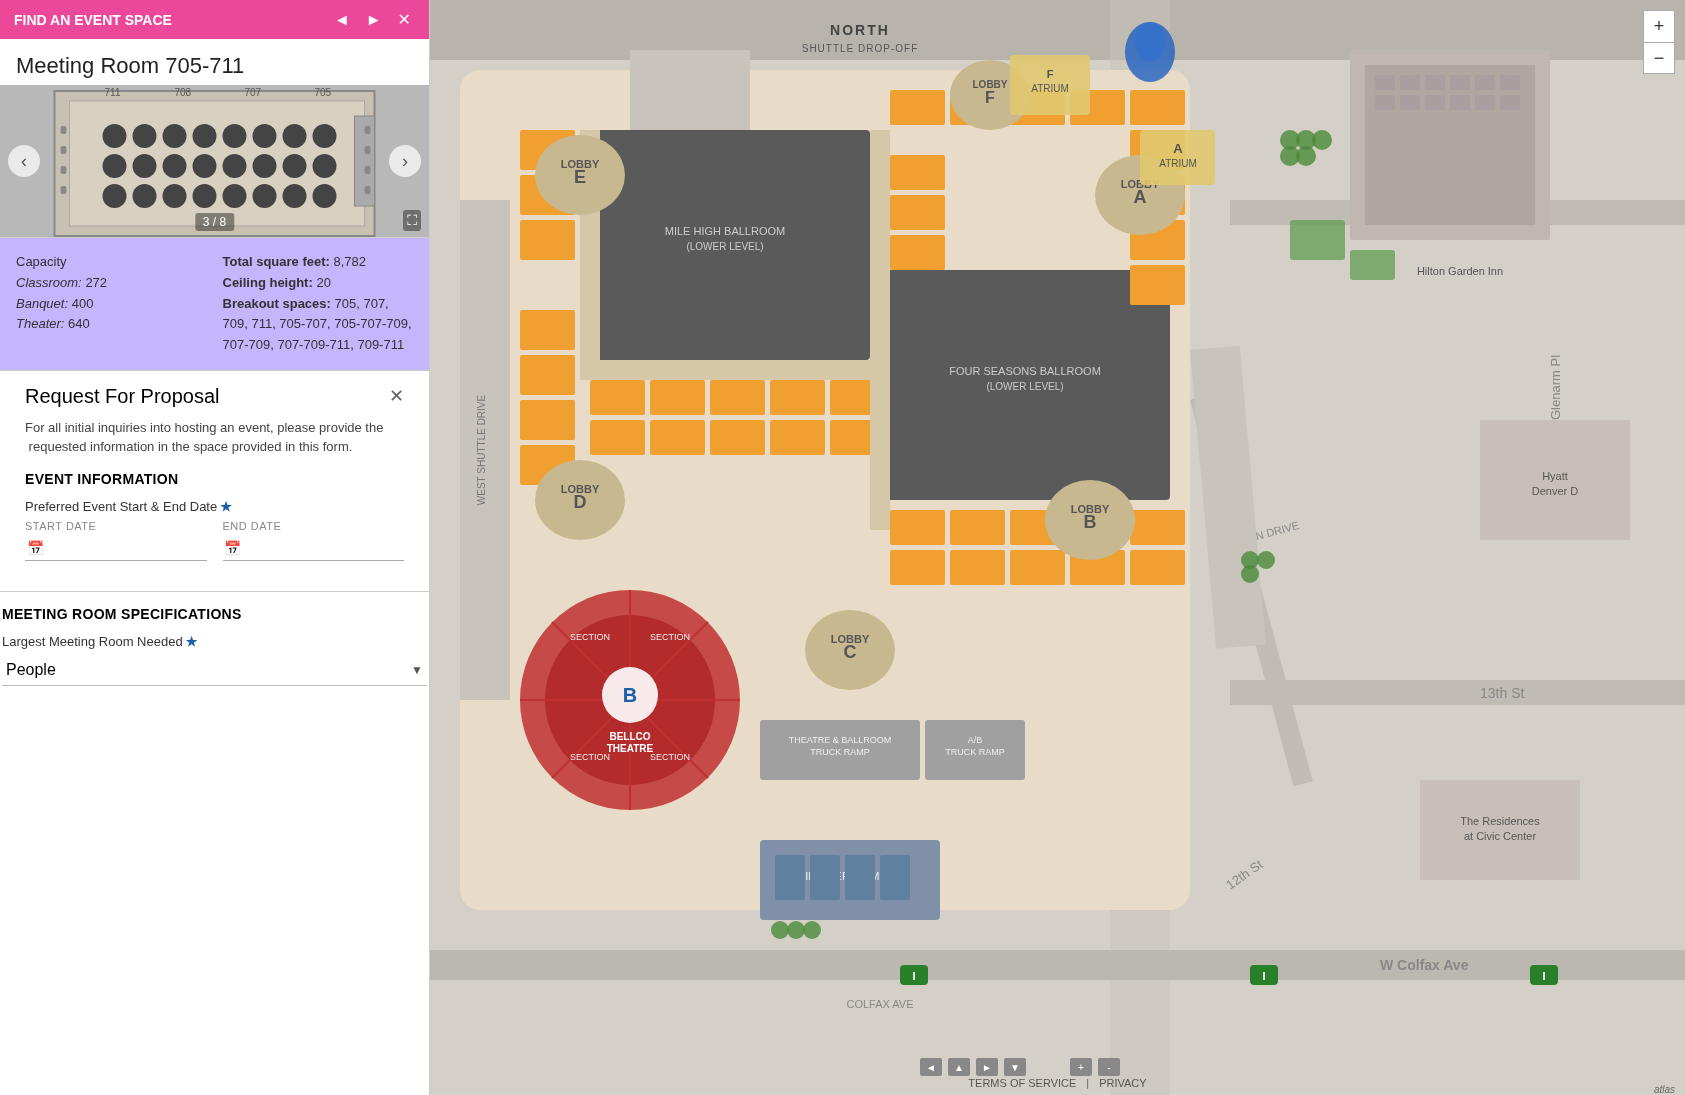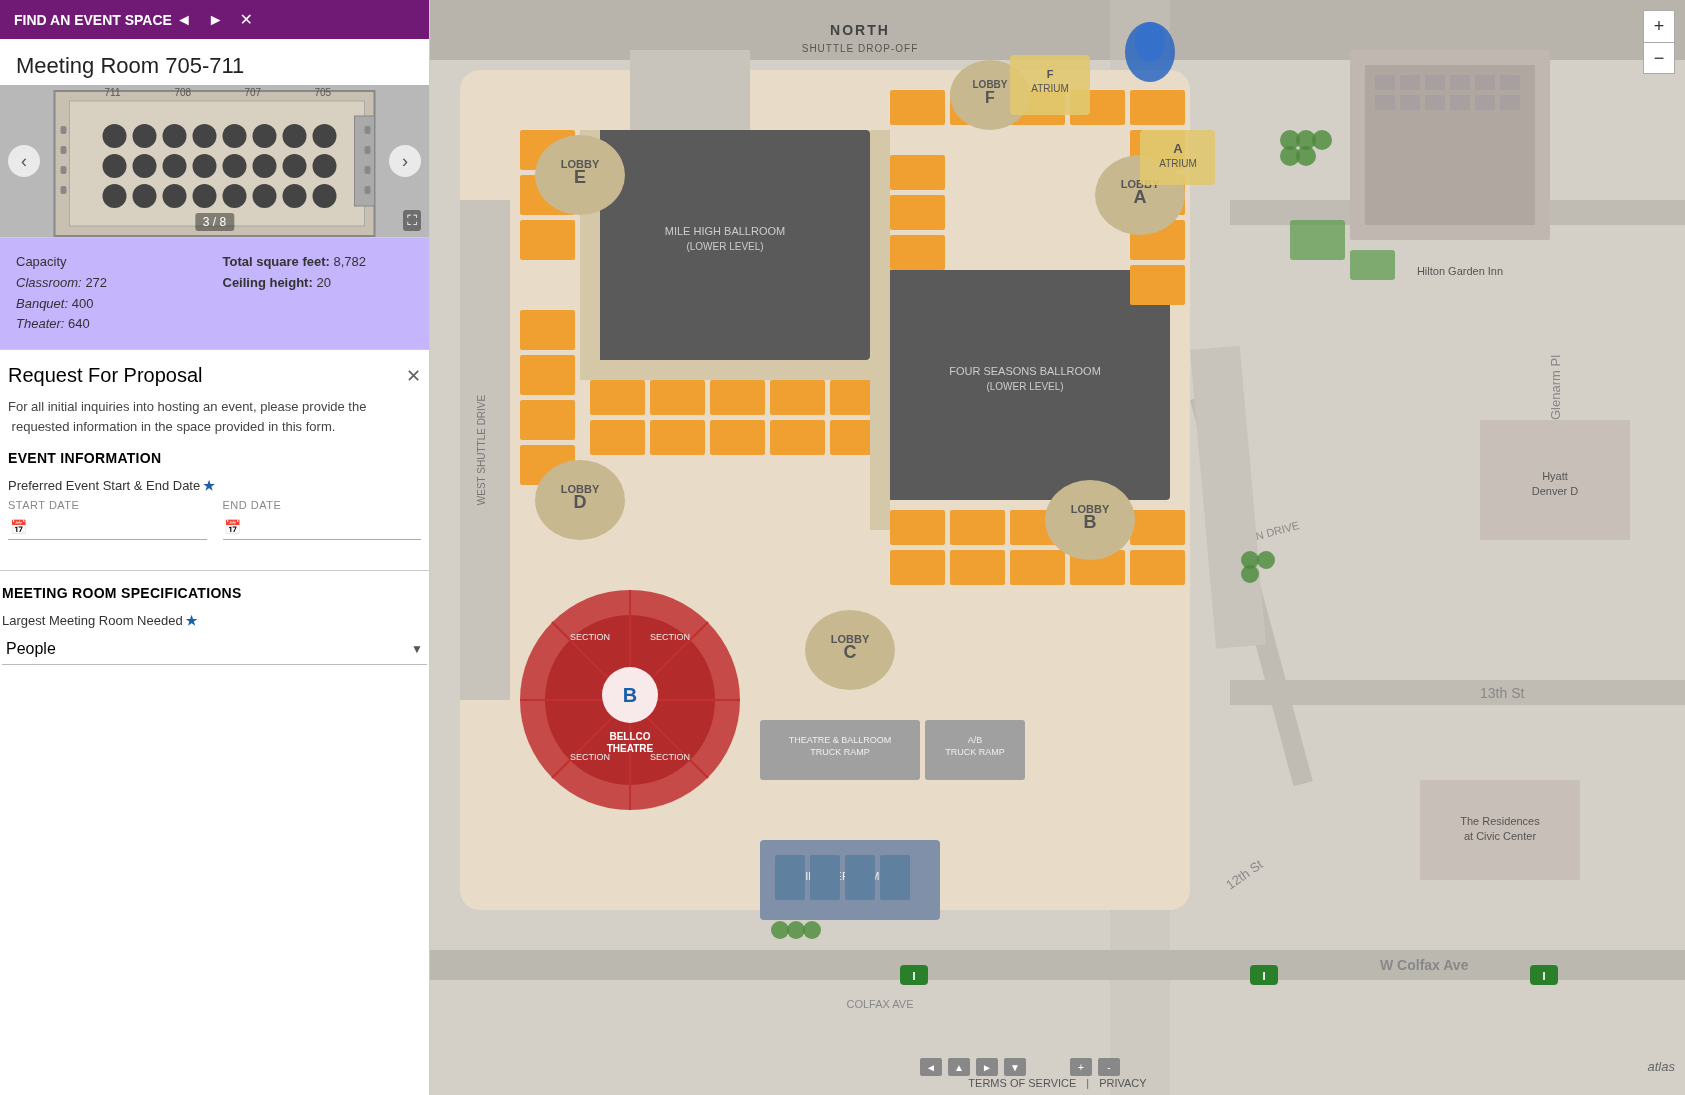--- a/index.html
+++ b/index.html
@@ -12,28 +12,28 @@
       height: 1095px;
       background: #fff;
       display: flex;
       flex-direction: column;
       overflow-y: auto;
       border-right: 1px solid #ccc;
     }
 
     
     .header-bar {
-      background: #701a75;
+      background: #ec4899;
       color: #fff;
       padding: 10px 14px;
       font-size: 14px;
       font-weight: bold;
       display: flex;
       align-items: center;
-      justify-content: flex-start;
+      justify-content: space-between;
     }
     .header-nav {
       display: flex;
       gap: 8px;
       align-items: center;
     }
     .header-nav button {
       background: none;
       border: none;
       color: #fff;
@@ -137,21 +137,21 @@
     }
     .spec-item strong {
       font-weight: bold;
     }
     .spec-item em {
       font-style: italic;
     }
 
     
     .rfp-section {
-      padding: 14px 8px;
+      padding: 14px 25px;
       border-bottom: 1px solid #ccc;
     }
     .rfp-header {
       display: flex;
       justify-content: space-between;
       align-items: center;
       margin-bottom: 10px;
     }
     .rfp-title {
       font-size: 20px;
@@ -269,23 +269,23 @@
       justify-content: center;
       color: #333;
     }
     .map-control-btn:first-child {
       border-bottom: none;
     }
 
     
     .atlas-watermark {
       position: absolute;
-      bottom: 21px;
+      bottom: 0;
       right: 10px;
-      font-size: 13px;
+      font-size: 10px;
       color: #666;
       font-style: italic;
     }
 
     
     .terms-bar {
       position: absolute;
       bottom: 6px;
       left: 50%;
       transform: translateX(-50%);
@@ -399,20 +399,23 @@
         <div class="spec-item">
           <em><span>Theater:</span></em> <span>640</span>
         </div>
       </div>
       <div>
         <div class="spec-item">
           <strong><span>Total square feet:</span></strong> <span>8,782</span>
         </div>
         <div class="spec-item">
           <strong><span>Ceiling height:</span></strong> <span>20</span>
+        </div>
+        <div class="spec-item">
+          <strong><span>Breakout spaces:</span></strong> <span>705, 707, 709, 711, 705-707, 705-707-709, 707-709, 707-709-711, 709-711</span>
         </div>
       </div>
     </div>
   </div>
 
   <div class="rfp-section">
     <div class="rfp-header">
       <div class="rfp-title">Request For Proposal</div>
       <button class="rfp-close">✕</button>
     </div>

